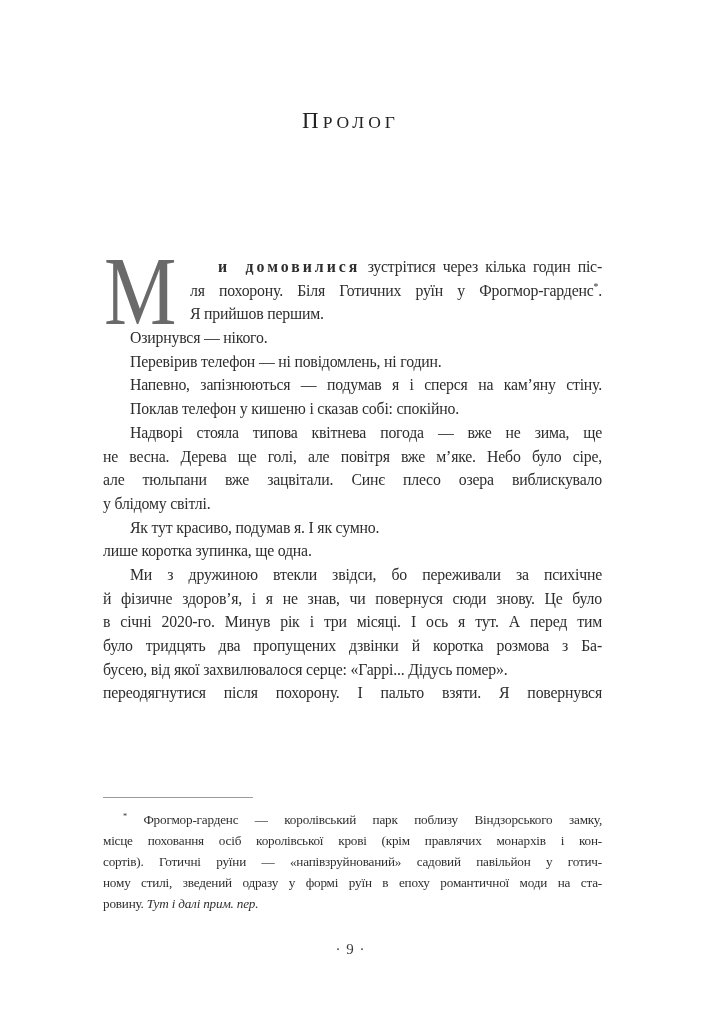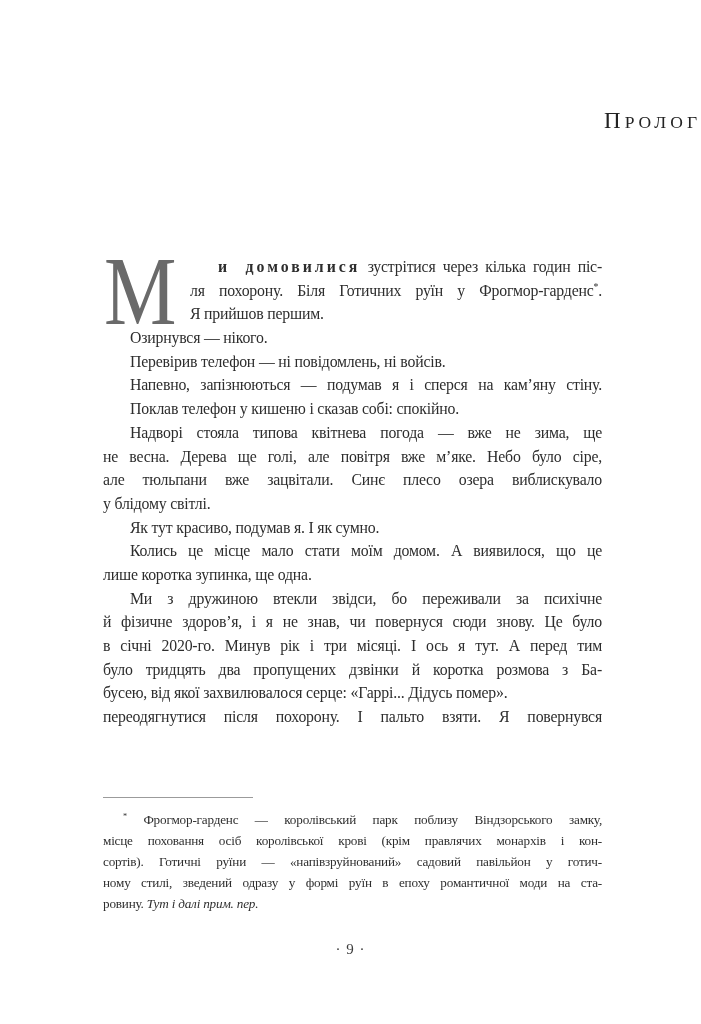--- a/index.html
+++ b/index.html
@@ -11,21 +11,21 @@
     overflow: hidden;
     font-family: "Liberation Serif", "DejaVu Serif", serif;
     color: var(--ink, #2d2d2d);
   }
 
   
   .heading {
     position: absolute;
     top: 108px; left: 0;
     width: 100%;
-    text-align: right;
+    text-align: center;
     color: #232323;
   }
   .h-lead { font-size: 23px; letter-spacing: 4px; }
   .h-rest { font-size: 17.5px; letter-spacing: 4px; text-transform: uppercase; }
 
   
   .body-text {
     position: absolute;
     left: 103px; top: 255px;
     width: 499px;
@@ -108,39 +108,38 @@
         <div class="dc-lines">
           <div class="line"><span class="lead">и домовилися</span> зустрітися через кілька годин піс-</div>
           <div class="line">ля похорону. Біля Готичних руїн у Фрогмор-гарденс<sup>*</sup>.</div>
           <div class="line last">Я прийшов першим.</div>
         </div>
       </div>
       <div class="para">
         <div class="line ind last">Озирнувся — нікого.</div>
       </div>
       <div class="para">
-        <div class="line ind last">Перевірив телефон — ні повідомлень, ні войсів.</div>
+        <div class="line ind last">Перевірив телефон — ні повідомлень, ні годин.</div>
       </div>
       <div class="para">
         <div class="line ind">Напевно, запізнюються — подумав я і сперся на кам’яну стіну.</div>
       </div>
       <div class="para">
         <div class="line ind last">Поклав телефон у кишеню і сказав собі: спокійно.</div>
       </div>
       <div class="para">
         <div class="line ind">Надворі стояла типова квітнева погода — вже не зима, ще</div>
         <div class="line">не весна. Дерева ще голі, але повітря вже м’яке. Небо було сіре,</div>
         <div class="line">але тюльпани вже зацвітали. Синє плесо озера виблискувало</div>
         <div class="line last">у блідому світлі.</div>
       </div>
       <div class="para">
         <div class="line ind last">Як тут красиво, подумав я. І як сумно.</div>
       </div>
       <div class="para">
-        <div class="line ind">Колись це місце мало стати моїм домом. А виявилося, що це</div>
         <div class="line last">лише коротка зупинка, ще одна.</div>
       </div>
       <div class="para">
         <div class="line ind">Ми з дружиною втекли звідси, бо переживали за психічне</div>
         <div class="line">й фізичне здоров’я, і я не знав, чи повернуся сюди знову. Це було</div>
         <div class="line">в січні 2020-го. Минув рік і три місяці. І ось я тут. А перед тим</div>
         <div class="line">було тридцять два пропущених дзвінки й коротка розмова з Ба-</div>
         <div class="line last">бусею, від якої захвилювалося серце: «Гаррі... Дідусь помер».</div>
       </div>
       <div class="para">

